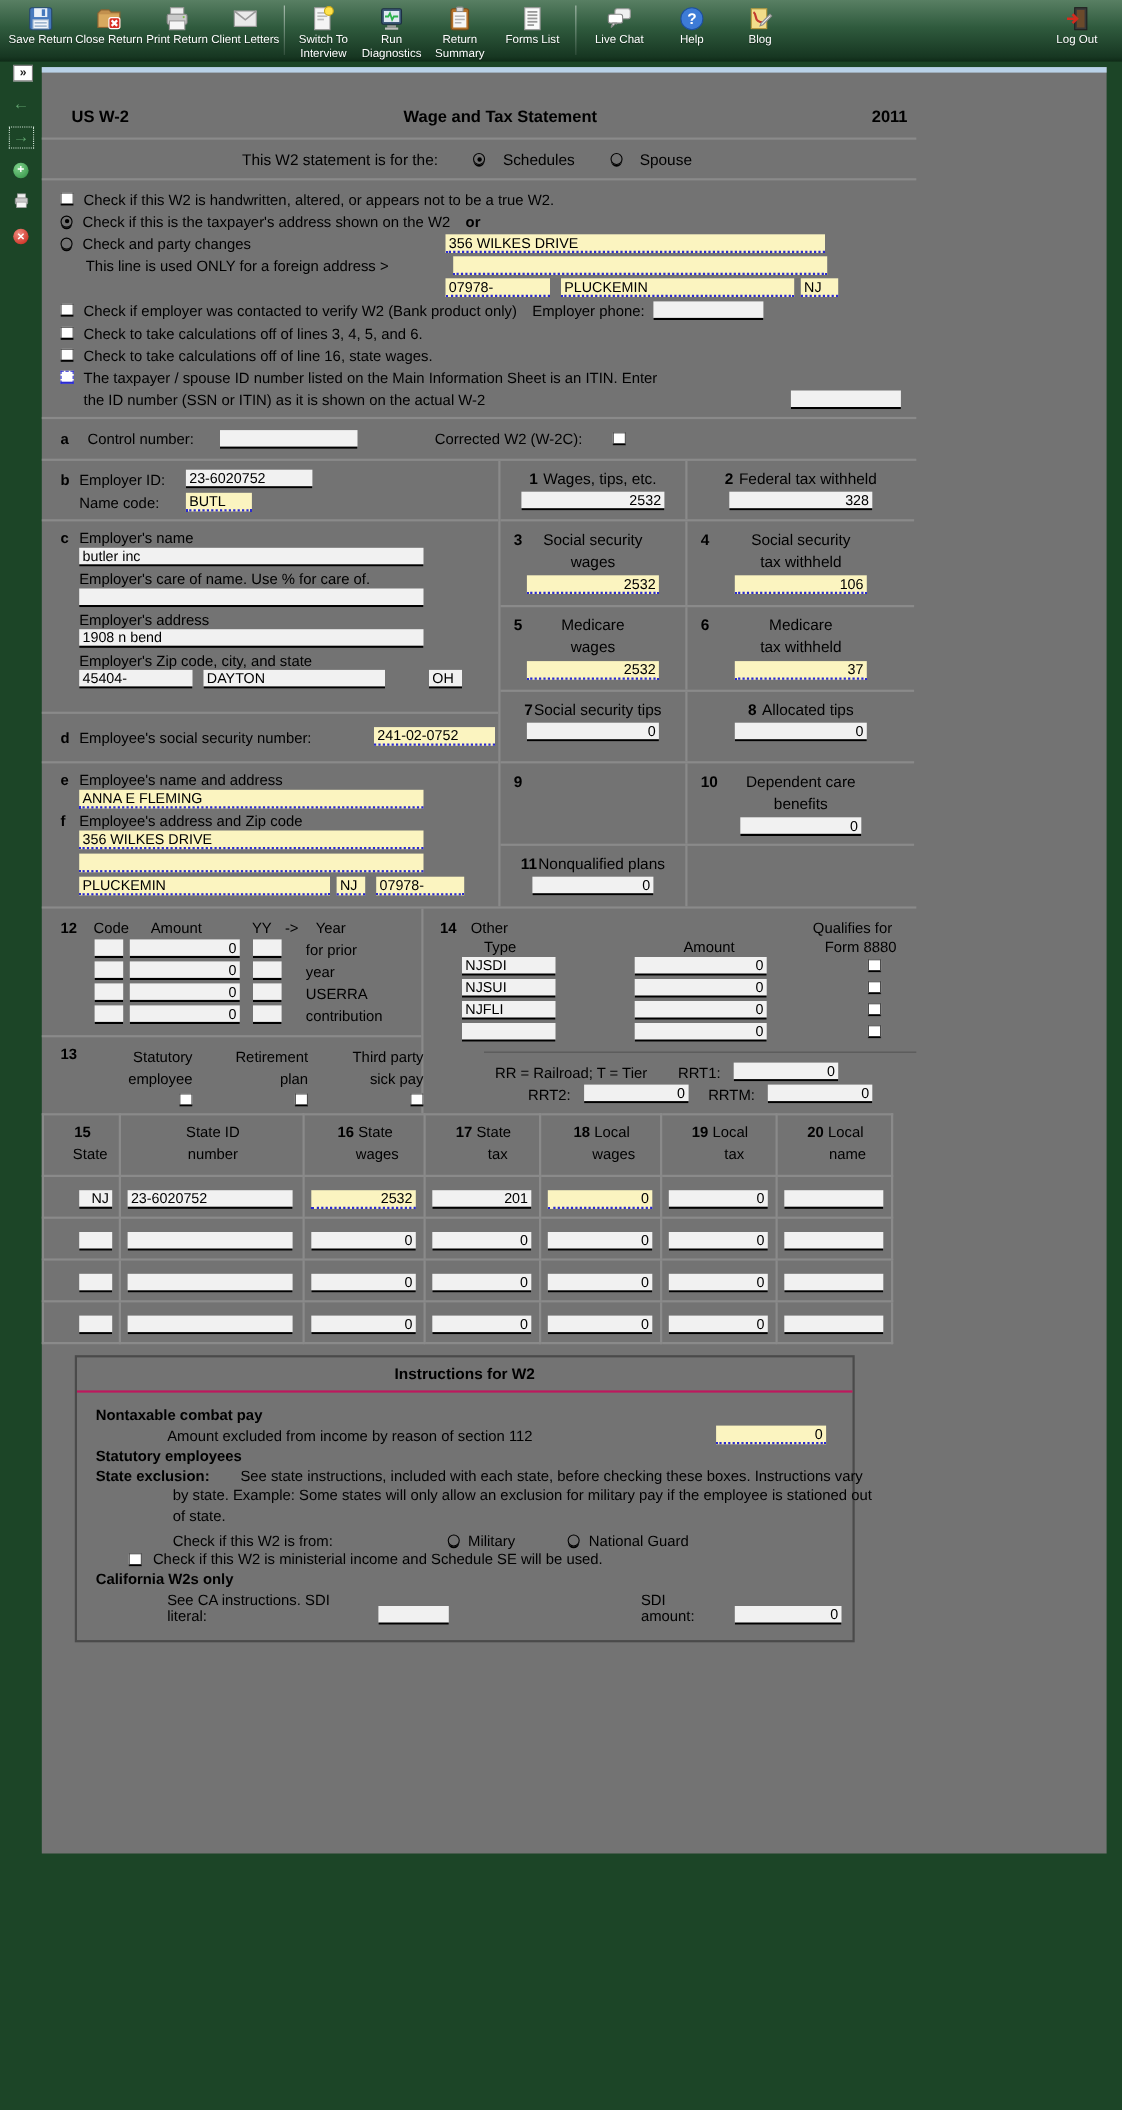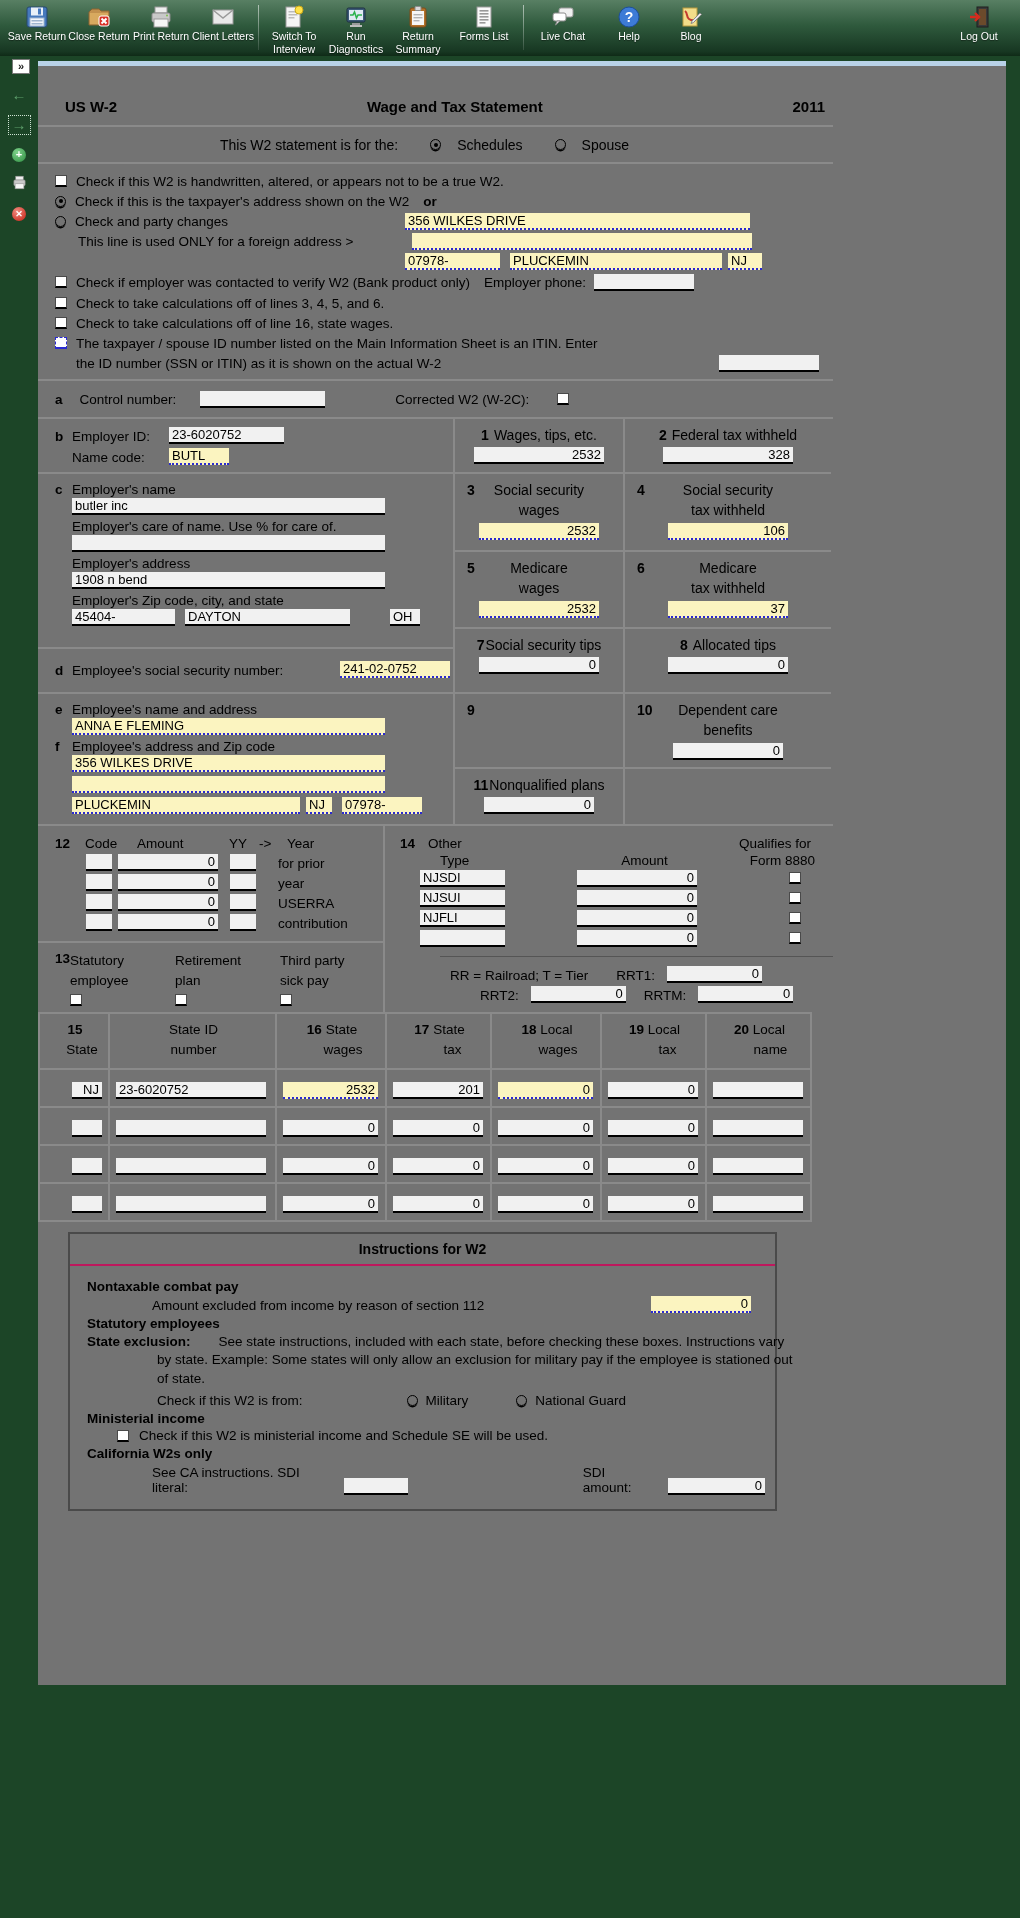--- a/index.html
+++ b/index.html
@@ -89,21 +89,21 @@
   .bval { text-align:center; margin-top:1px; }
   .frow { display:flex; align-items:flex-end; margin-bottom:4px; }
   
   .b12wrap { display:flex; width:795px; }
   .b12l { width:347px; border-right:2px solid #8a8a8a; padding-top:10px; }
   .b12r { flex:1; padding-top:10px; }
   .b12h { display:flex; font-size:13.5px; padding-left:17px; align-items:baseline; }
   .b12row { display:flex; align-items:flex-end; height:20px; padding-left:48px; font-size:13.5px; }
   .b13 { border-top:2px solid #8a8a8a; margin-top:10px; padding:8px 0 0 17px; font-size:13.5px; }
   .b13cols { display:flex; }
-  .b13col { width:105px; text-align:left; line-height:1.45; }
+  .b13col { width:105px; text-align:right; line-height:1.45; }
   .b13col .cb { margin-top:4px; }
   .b14h1 { display:flex; font-size:13.5px; padding-left:15px; }
   .b14h2 { display:flex; font-size:13.5px; padding-left:15px; margin-top:2px; }
   .b14row { display:flex; align-items:center; height:20px; padding-left:35px; font-size:13.5px; }
   .rrdiv { border-top:1.5px solid #555; margin:8px 0 6px 55px; }
   .rrline { display:flex; align-items:flex-end; font-size:13.5px; height:20px; }
   
   .stbl { border-collapse:collapse; width:772px; table-layout:fixed; }
   .stbl th, .stbl td { border:2px solid #8a8a8a; font-weight:normal; font-size:13.5px; vertical-align:bottom; }
   .stbl th { vertical-align:top; padding:6px 4px 8px 6px; text-align:center; line-height:1.5; }
@@ -703,21 +703,20 @@
         <div class="iexc">
           <span class="ihin">State exclusion:</span><span>See state instructions,  included with each state,  before checking these boxes.  Instructions vary by state.  Example:  Some states will only allow an exclusion for military pay if the employee is stationed out of state.</span>
         </div>
         <div class="ifrom">
           <span>Check if this W2 is from:</span>
           <span class="radio" style="margin-left:96px;"></span>
           <span>Military</span>
           <span class="radio" style="margin-left:40px;"></span>
           <span>National Guard</span>
         </div>
-        <div class="ih">Ministerial income</div>
         <div class="icheckrow" style="margin-top:2px;">
           <span class="cb"></span>
           <span>Check if this W2 is ministerial income and Schedule SE will be used.</span>
         </div>
         <div class="ih">California W2s only</div>
         <div class="ica">
           <span>See CA instructions. SDI literal:</span>
           <span class="gfield w65" style="margin-left:10px;"></span>
           <span style="margin-left:175px;">SDI amount:</span>
           <span class="gfield num w100" style="margin-left:12px;">0</span>

